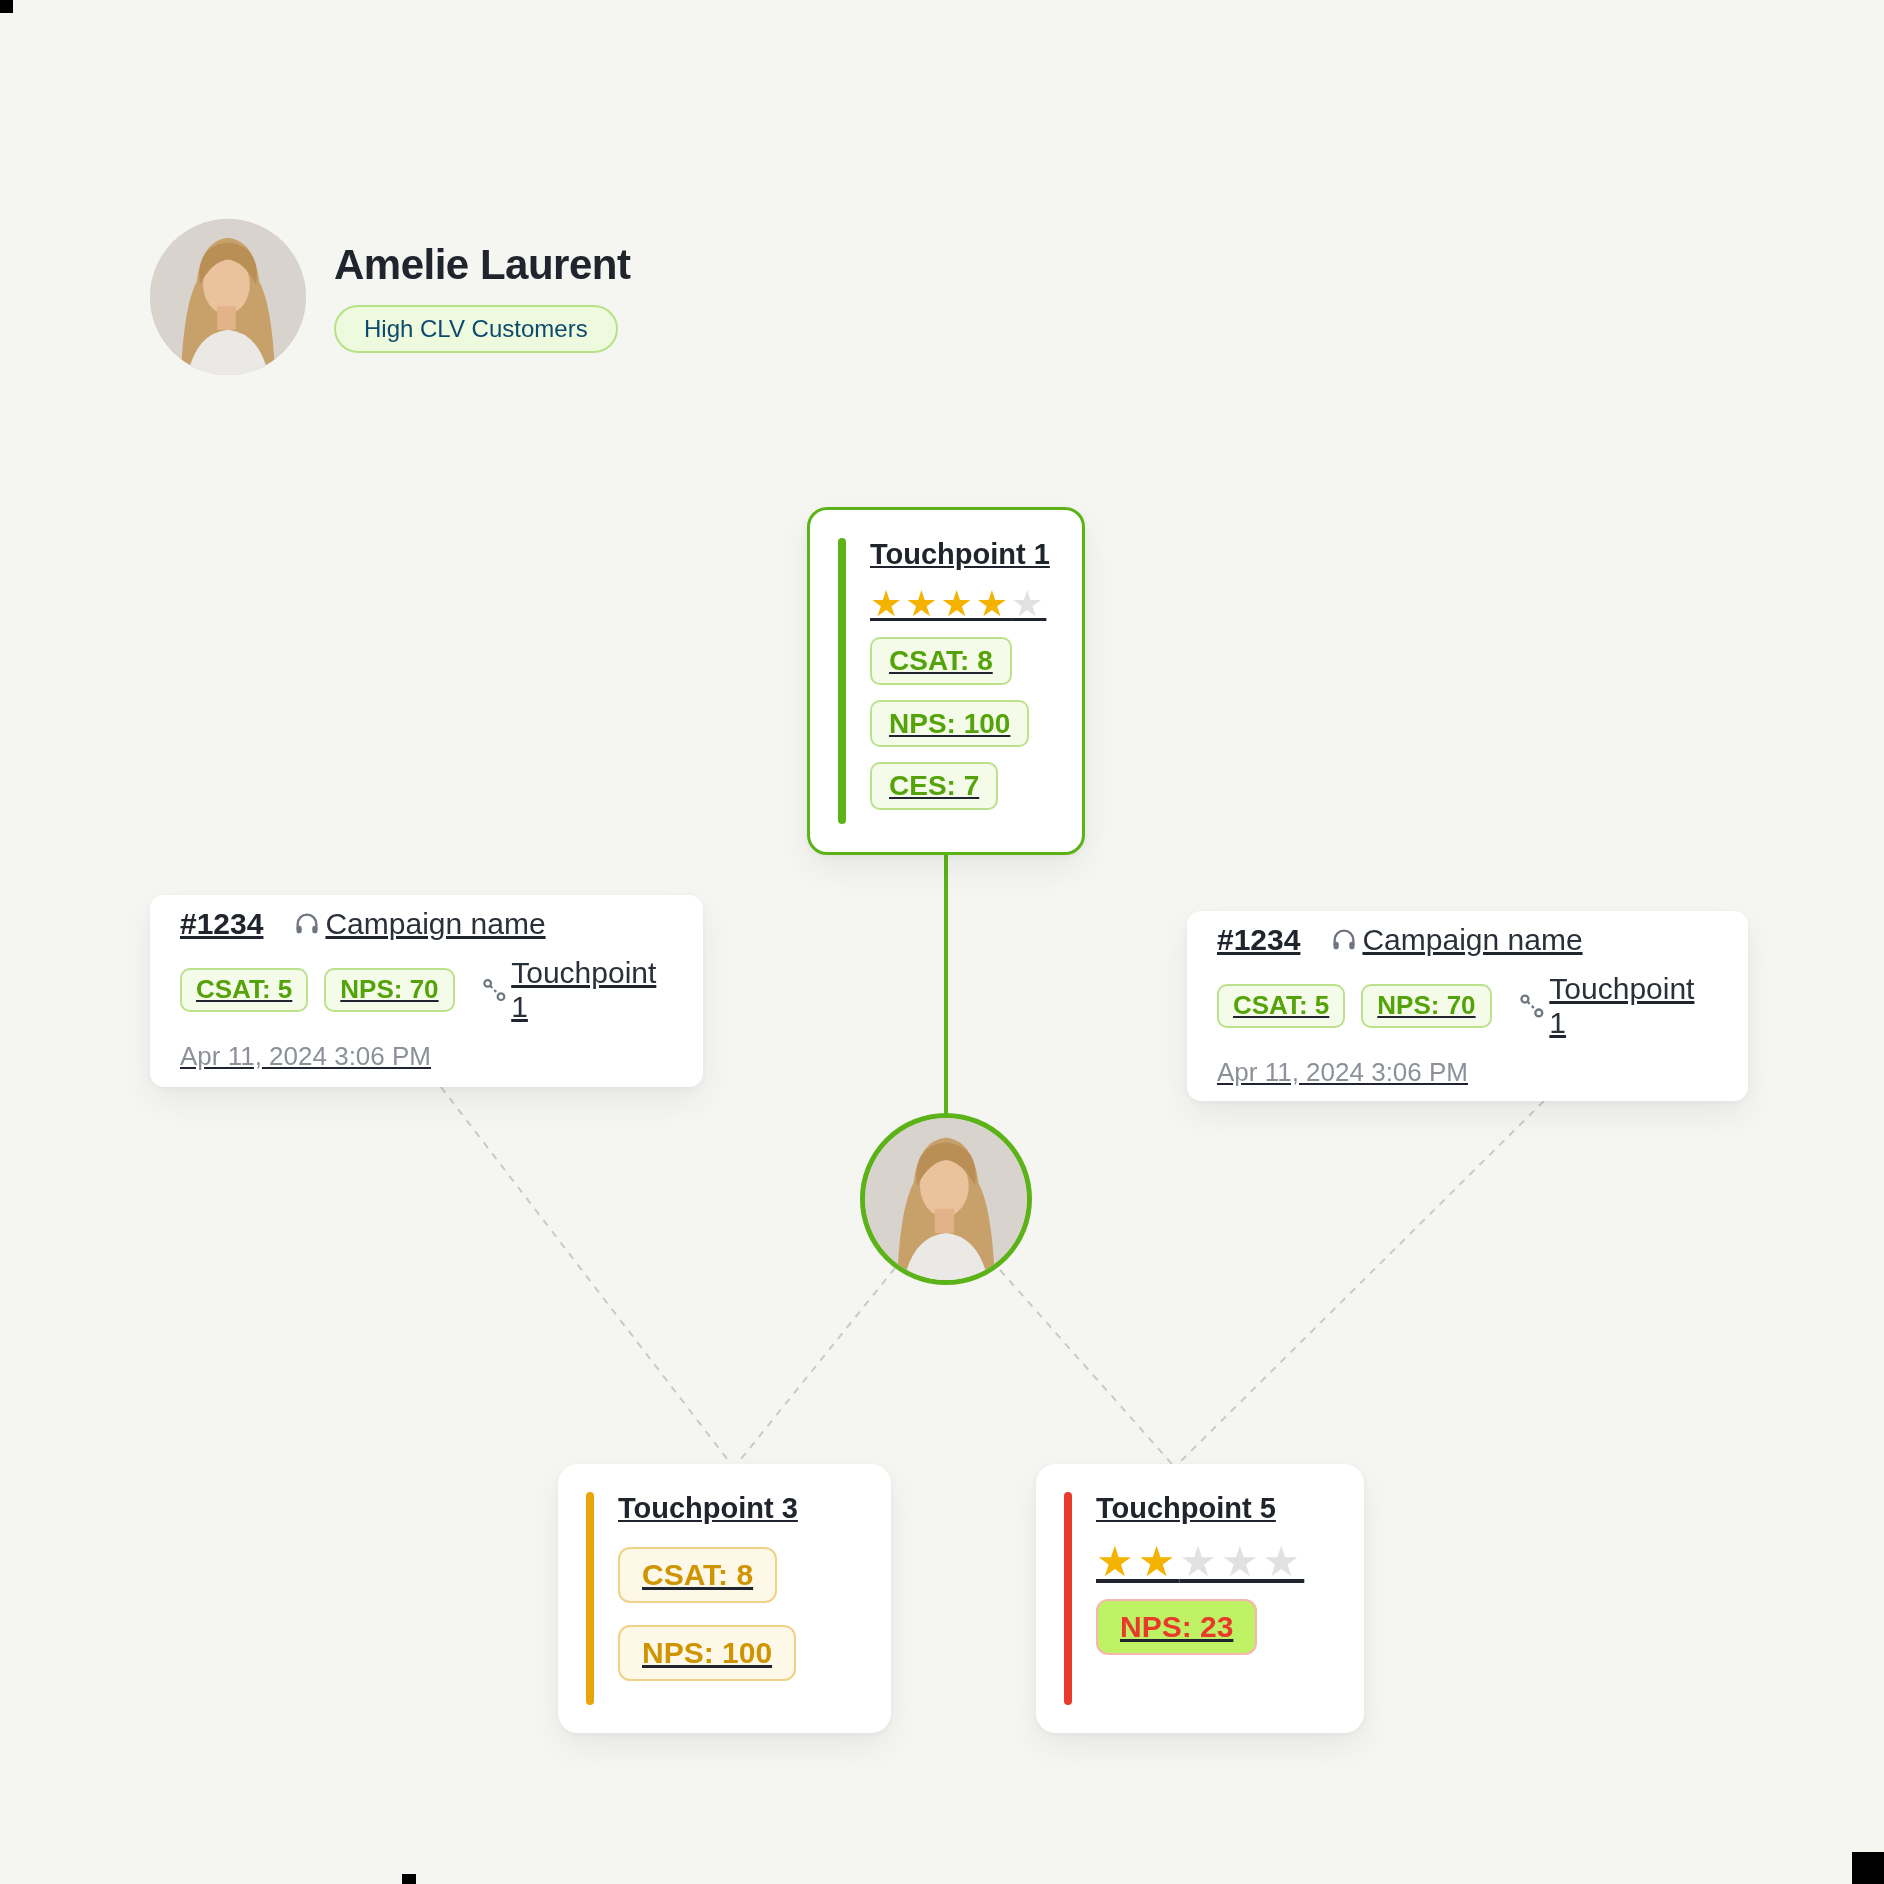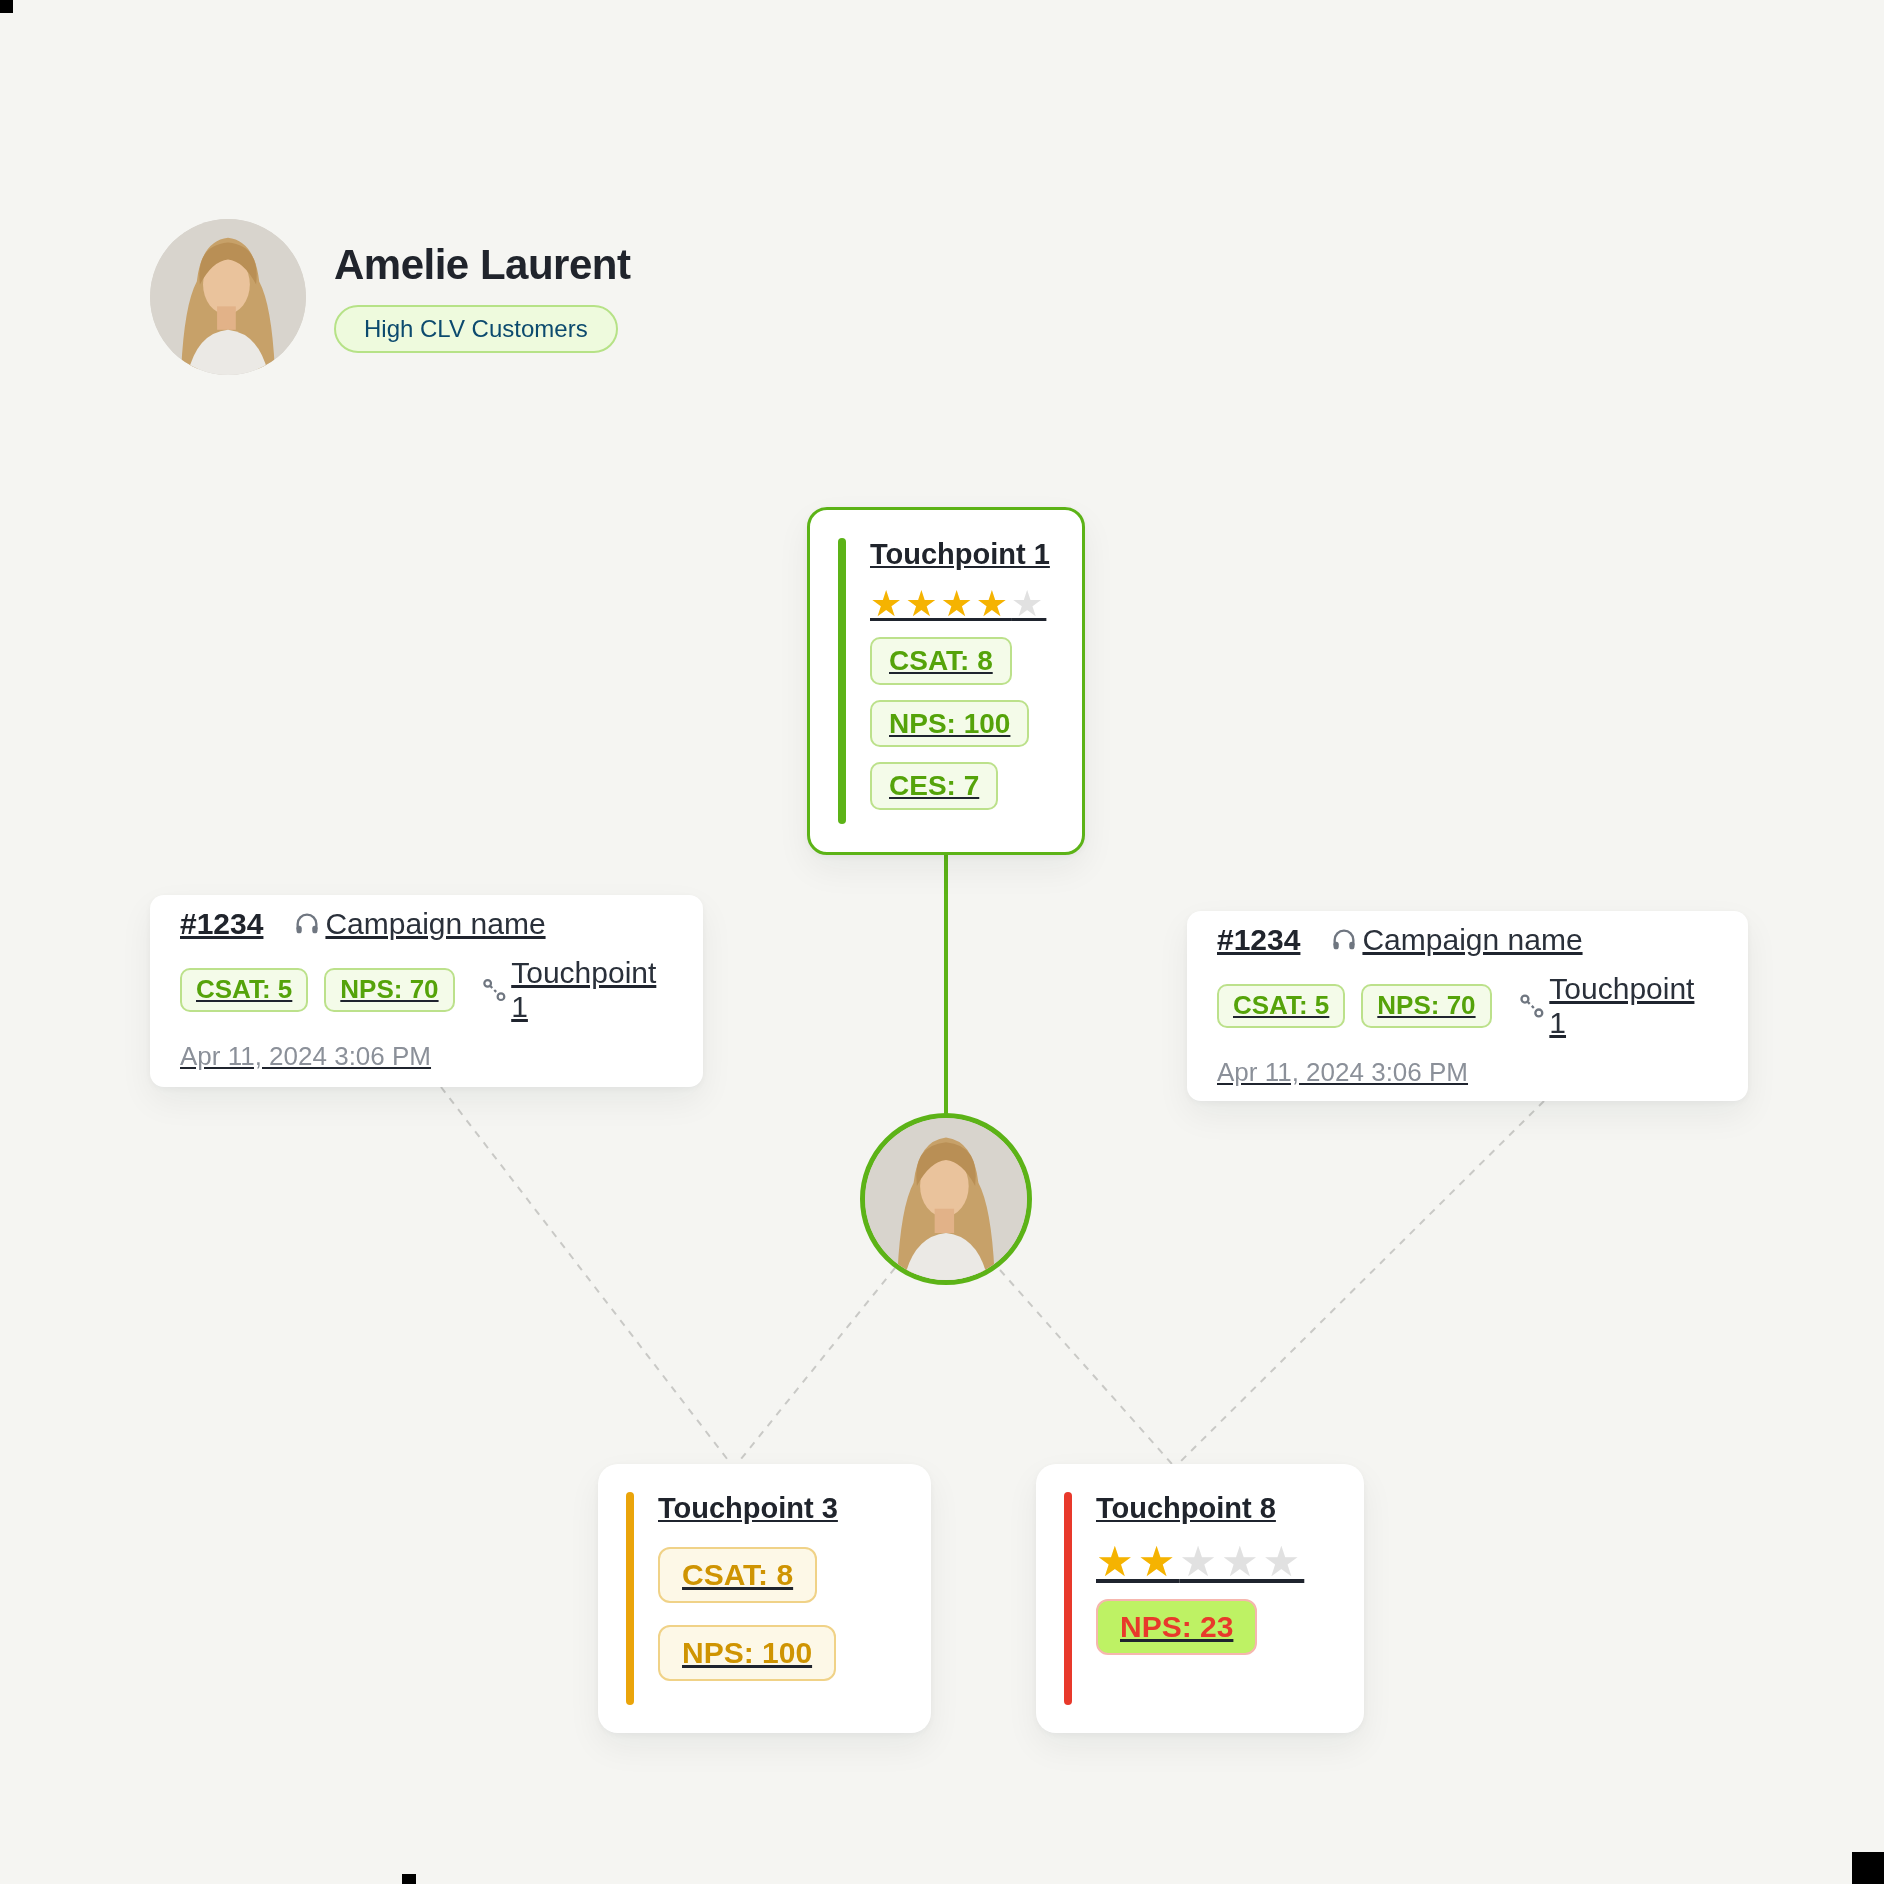--- a/index.html
+++ b/index.html
@@ -44,21 +44,21 @@
   
   .tp-card { border-radius:20px; display:flex; padding:28px 24px 28px 28px; }
   .tp-card .accent { width:8px; border-radius:6px; flex:0 0 auto; }
   .tp-card .tp-body { display:flex; flex-direction:column; align-items:flex-start; margin-left:24px; }
   .accent.green { background:#5cb317; }
   .accent.amber { background:#eaa40a; }
   .accent.red   { background:#e8392b; }
 
   .tp1 { left:807px; top:507px; width:278px; height:348px; border:3px solid #5cb317; }
   .tp1 .tp-body { gap:15px; }
-  .tp3 { left:598px; top:1464px; width:333px; height:269px; }
+  .tp3 { left:558px; top:1464px; width:333px; height:269px; }
   .tp3 .tp-body { gap:22px; }
   .tp2 { left:1036px; top:1464px; width:328px; height:269px; }
   .tp2 .tp-body { gap:16px; }
 
   .tp-title { font-size:29px; font-weight:700; color:#20242c; }
 
   .stars { line-height:1; white-space:nowrap; }
   .stars-sm { font-size:36px; letter-spacing:3px; }
   .stars-lg { font-size:42px; letter-spacing:4px; }
   .star-gold { color:#f5b301; }
@@ -214,21 +214,21 @@
     <div class="tp-body">
       <div class="tp-title">Touchpoint 3</div>
       <span class="chip chip-lg amber">CSAT: 8</span>
       <span class="chip chip-lg amber">NPS: 100</span>
     </div>
   </section>
 
   <section class="card tp-card tp2 shadow">
     <span class="accent red"></span>
     <div class="tp-body">
-      <div class="tp-title">Touchpoint 8</div>
+      <div class="tp-title">Touchpoint 5</div>
       <div class="stars stars-lg"><span class="star-gold">★★</span><span class="star-gray">★★★</span></div>
       <span class="chip chip-lg red">NPS: 23</span>
     </div>
   </section>
 
   <span class="corner-mark mark-tl"></span>
   <span class="corner-mark mark-b"></span>
   <span class="corner-mark mark-br"></span>
 
 </div>

